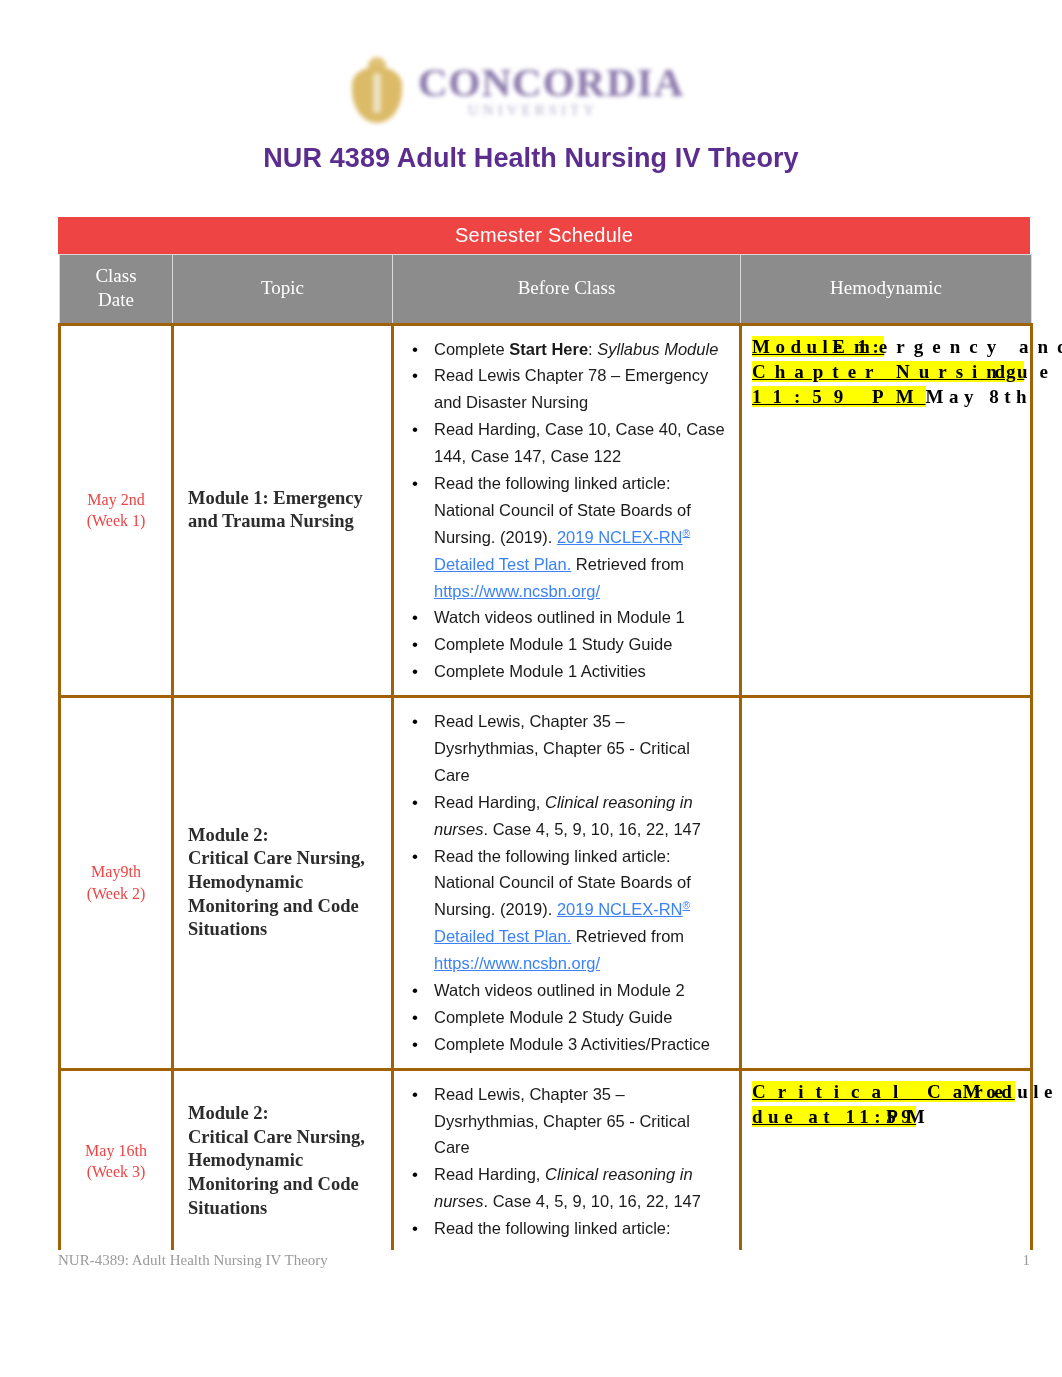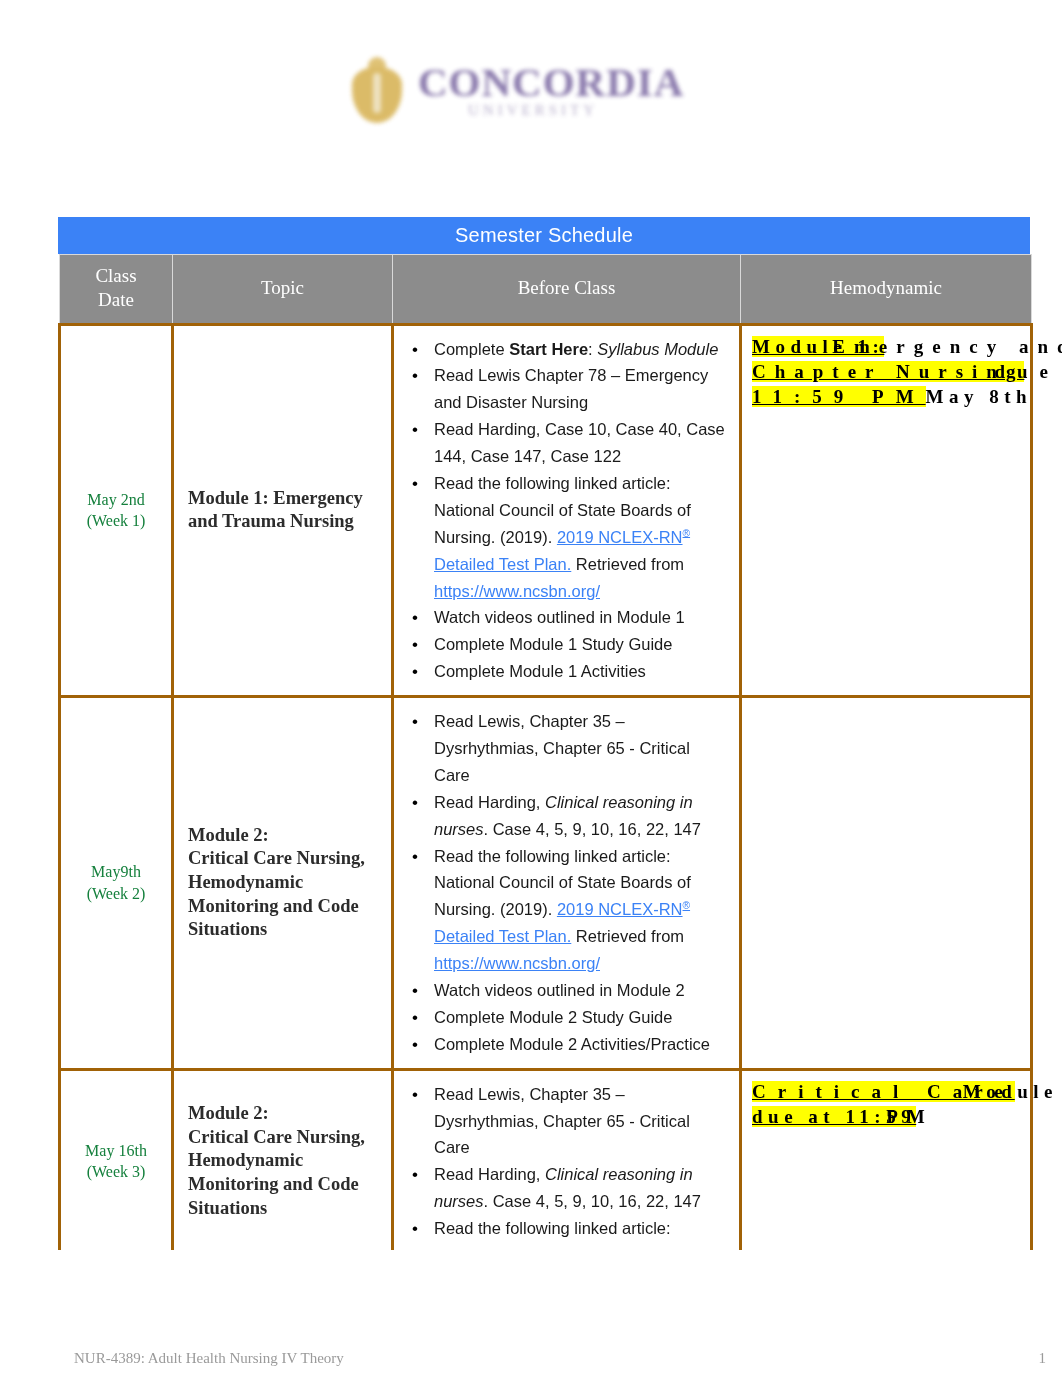--- a/index.html
+++ b/index.html
@@ -113,21 +113,21 @@
   .table-wrap {
     position: absolute;
     left: 58px;
     top: 217px;
     width: 972px;
   }
 
   .banner {
     height: 37px;
     line-height: 37px;
-    background: #3b82f6;
+    background: #ef4444;
     color: #ffffff;
     text-align: center;
     font-size: 20px;
     font-family: "Liberation Sans", sans-serif;
     font-weight: 400;
     letter-spacing: 0.2px;
   }
 
   table.sched {
     border-collapse: collapse;
@@ -155,21 +155,21 @@
   tbody td {
     border: 3px solid #a16207;
     vertical-align: middle;
     padding: 0;
   }
 
   td.date {
     text-align: center;
     font-family: "Liberation Serif", serif;
     font-size: 16px;
-    color: #15803d;
+    color: #ef4444;
     line-height: 1.35;
     padding: 4px 6px;
   }
   td.topic {
     font-family: "Liberation Serif", serif;
     font-weight: bold;
     font-size: 18.5px;
     color: #2c2c2c;
     line-height: 1.28;
     padding: 6px 8px 6px 14px;
@@ -230,29 +230,28 @@
     text-decoration: underline;
   }
   .sp2 { letter-spacing: 5.5px; }
   .sp3 { letter-spacing: 9px; }
   .sp4 { letter-spacing: 12px; }
   .ovl { margin-left: -52px; }
   .ovl2 { margin-left: -30px; }
   .footer {
     position: absolute;
     left: 58px;
-    top: 1350px;
+    top: 1252px;
     width: 972px;
     font-family: "Liberation Serif", serif;
     font-size: 15px;
     color: #9a9a9a;
     display: flex;
     justify-content: space-between;
     align-items: baseline;
-    margin-left: 16px;
   }
 
   
   .page-bottom-mask {
     position: absolute;
     left: 0;
     top: 1250px;
     width: 1062px;
     height: 24px;
     background: #ffffff;
@@ -265,20 +264,21 @@
 
   <div class="logo-wrap">
     <div class="crest">
       <div class="crest-top"></div>
       <div class="crest-body"></div>
     </div>
     <div class="wordmark">CONCORDIA</div>
     <div class="wordmark-sub">UNIVERSITY</div>
   </div>
 
+  <div class="doc-title">NUR 4389 Adult Health Nursing IV Theory</div>
 
   <div class="table-wrap">
     <div class="banner">Semester Schedule</div>
 
     <table class="sched">
       <colgroup>
         <col class="c-date">
           <col class="c-topic">
           <col class="c-before">
           <col class="c-assign">
@@ -331,21 +331,21 @@
               <div>Module 2:</div>
               <div>Critical Care Nursing, Hemodynamic Monitoring and Code Situations</div>
             </td>
             <td class="before">
               <ul class="bullets">
                 <li><span>Read Lewis, Chapter 35 – Dysrhythmias, Chapter 65 - Critical Care</span></li>
                 <li><span>Read Harding, </span><span class="i">Clinical reasoning in nurses</span><span>. Case 4, 5, 9, 10, 16, 22, 147</span></li>
                 <li><span>Read the following linked article: National Council of State Boards of Nursing. (2019). </span><span class="lnk">2019 NCLEX-RN</span><span class="lnk sup">®</span><span class="lnk"> Detailed Test Plan.</span><span>  Retrieved from </span><span class="lnk">https://www.ncsbn.org/</span></li>
                 <li><span>Watch videos outlined in Module 2</span></li>
                 <li><span>Complete Module 2 Study Guide</span></li>
-                <li><span>Complete Module 2 Activities/Practice</span></li>
+                <li><span>Complete Module 3 Activities/Practice</span></li>
               </ul>
             </td>
             <td class="assign"></td>
           </tr>
           <tr>
             <td class="date">
               <div>May 16th</div>
               <div>(Week 3)</div>
             </td>
             <td class="topic">

